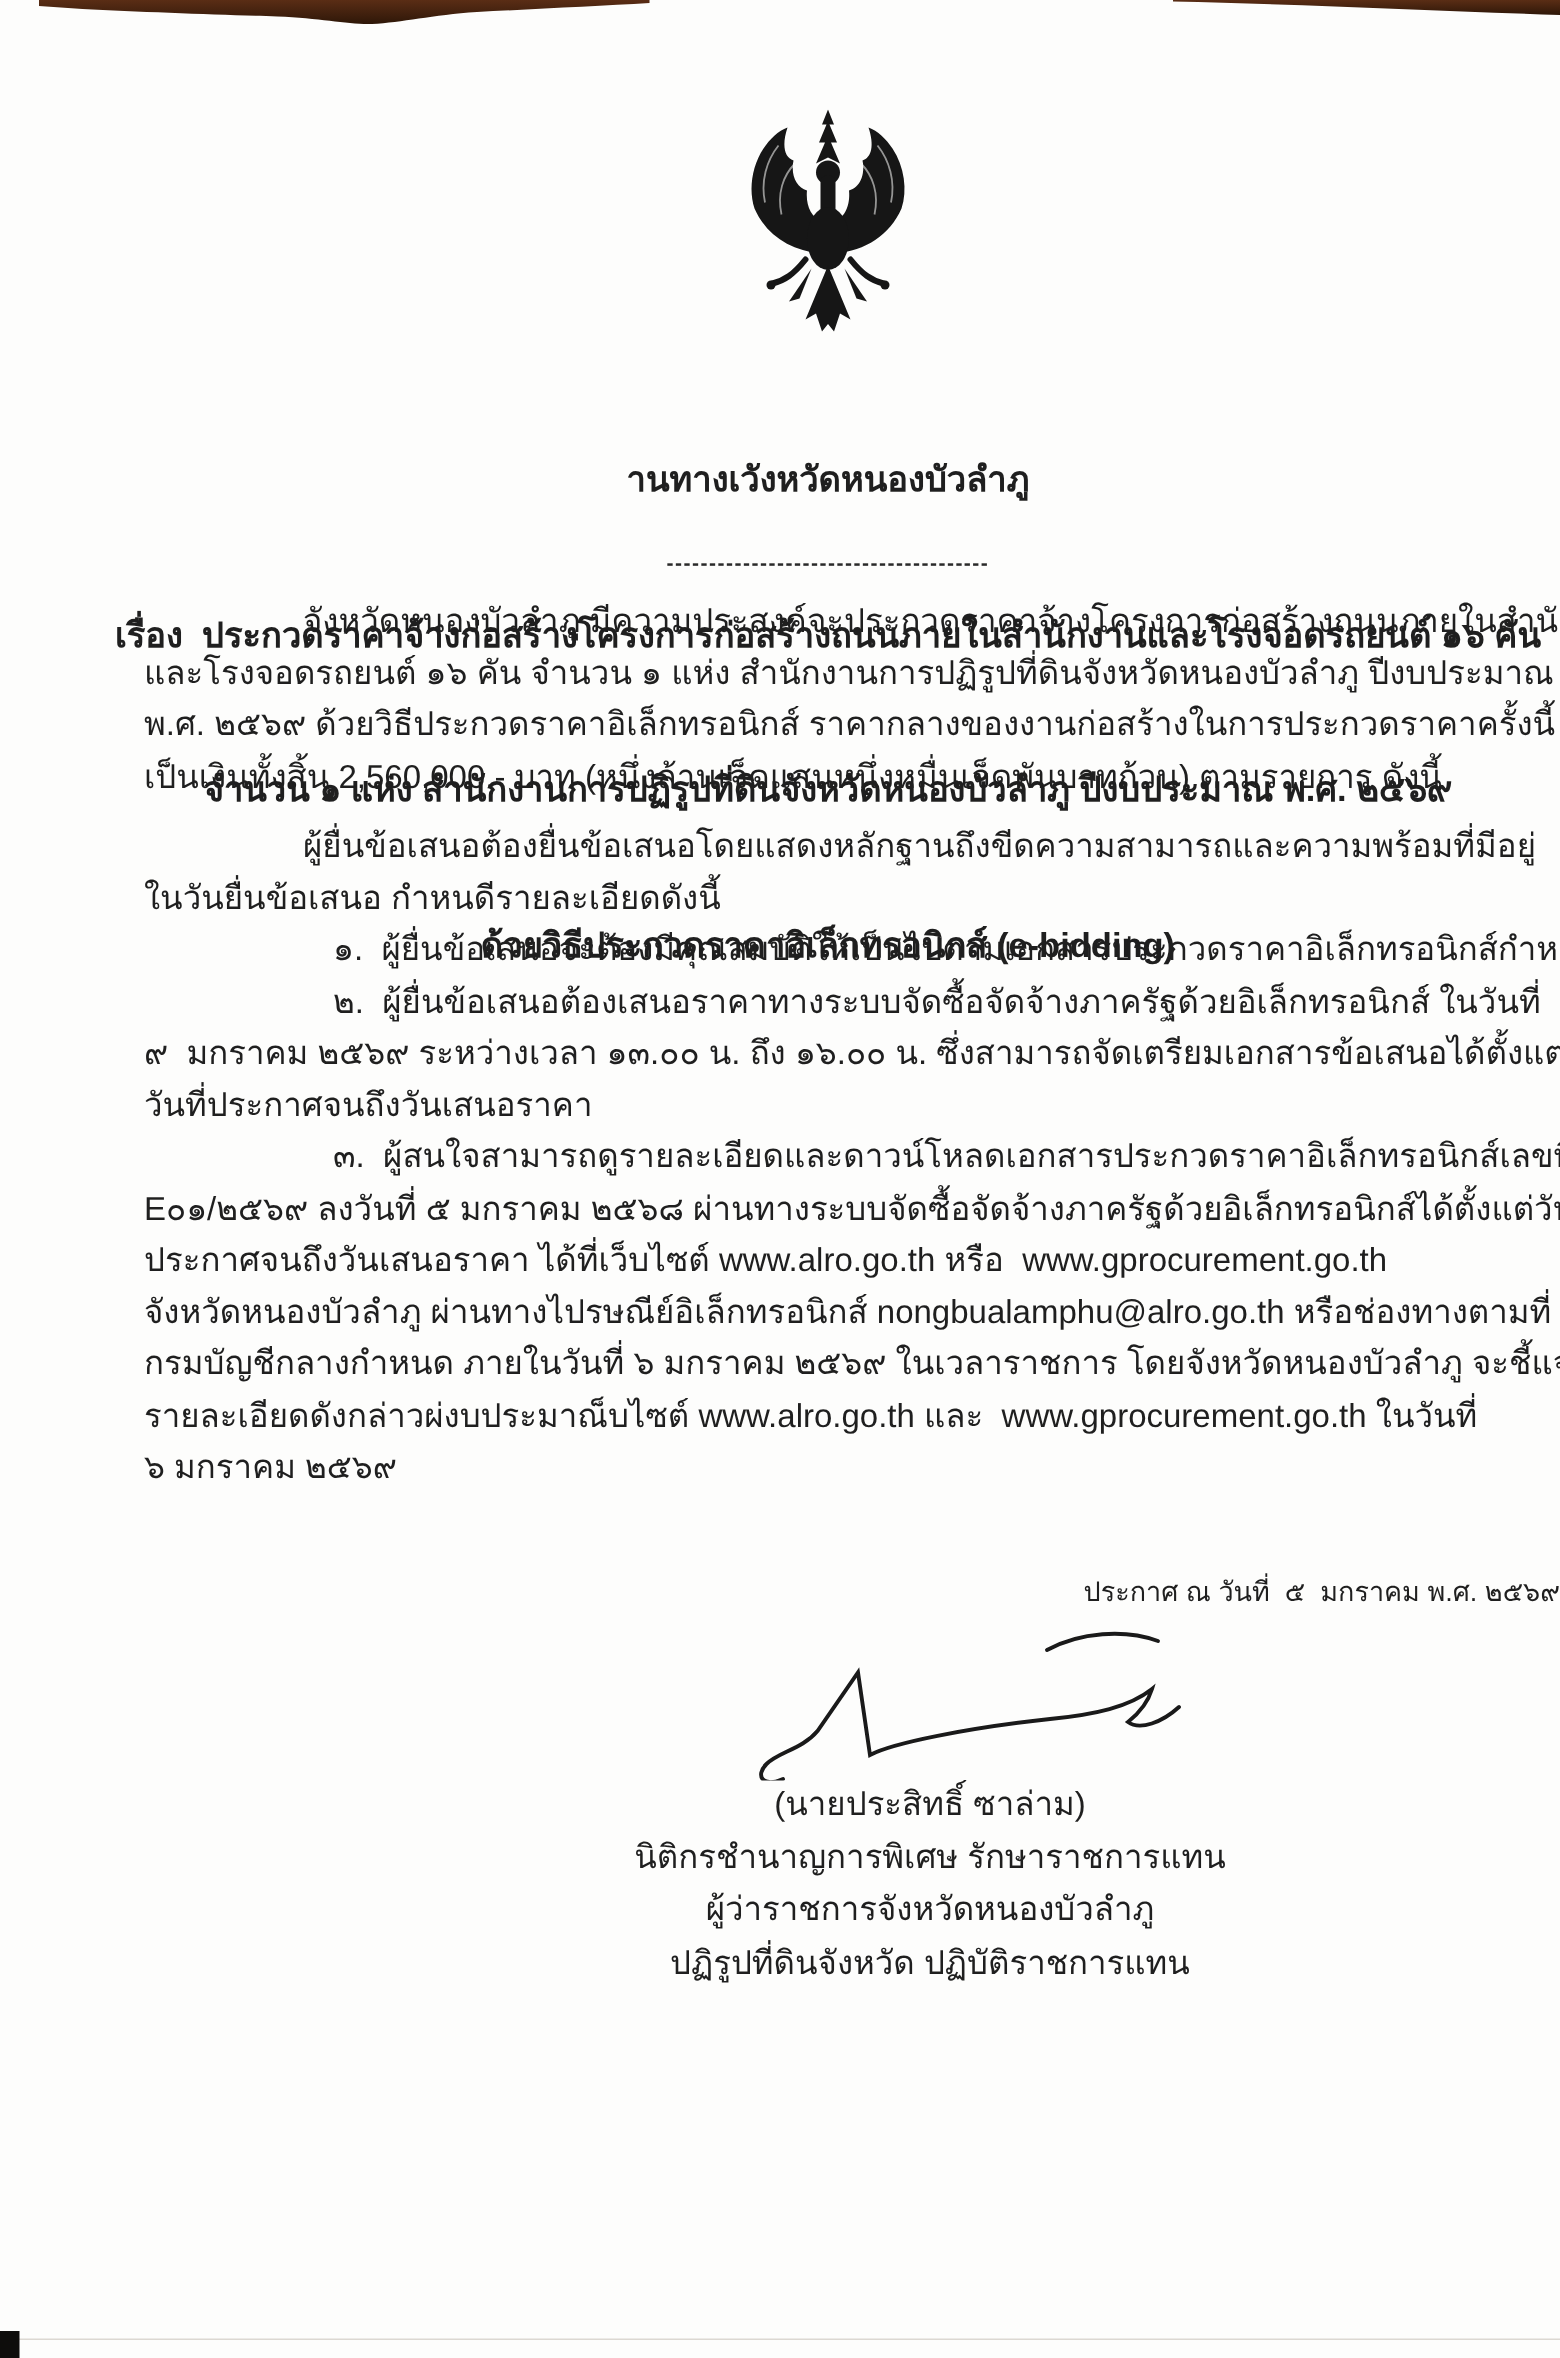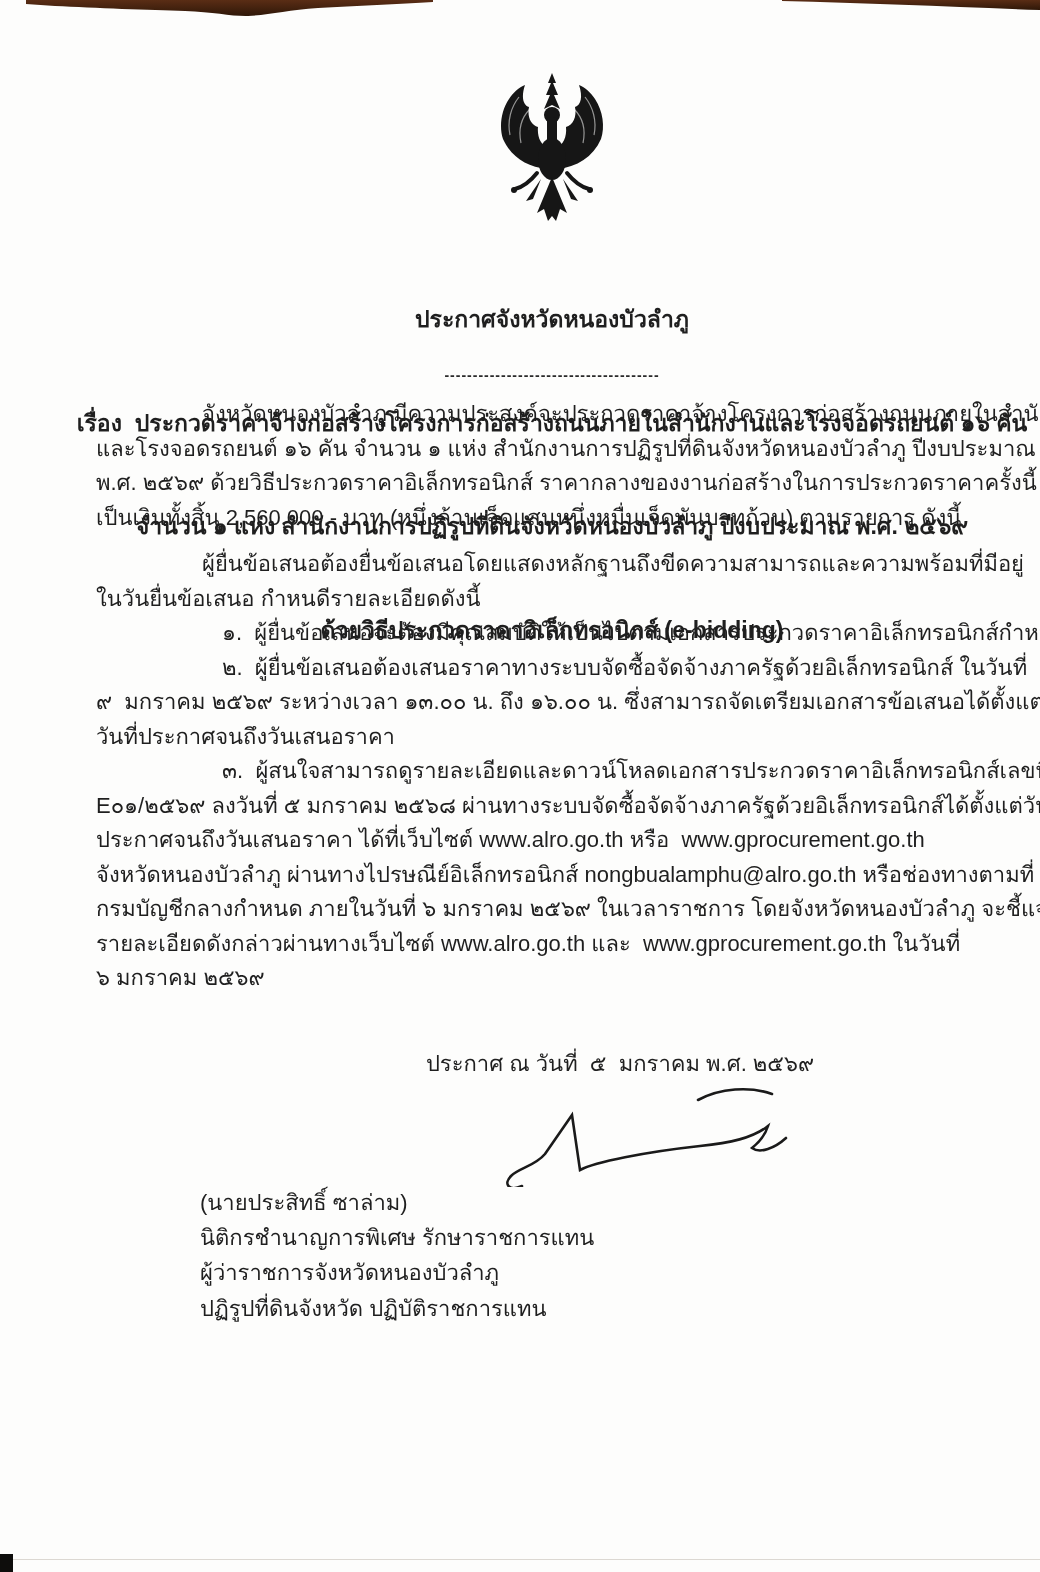--- a/index.html
+++ b/index.html
@@ -40,25 +40,26 @@
     font-size: 22px;
     line-height: 34.5px;
   }
   .ln { white-space: pre; height: 34.5px; }
   .indent-p { padding-left: 106px; }
   .indent-i { padding-left: 126px; }
   .gap { height: 12px; }
   
   .date-line {
     left: 200px; top: 1046px; width: 840px;
-    text-align: center; font-size: 22px; white-space: pre;
+    text-align: right; font-size: 18px; white-space: pre;
   }
   .signature { left: 495px; top: 1082px; width: 310px; height: 105px; }
   .sign-block {
     left: 200px; top: 1185px; width: 840px;
+    text-align: center;
     font-size: 22px;
     line-height: 35.2px;
   }
   .sign-block div { white-space: pre; }
   
   .bottom-line { left: 0; top: 1559px; width: 1040px; height: 1px; background: #dcd8d2; }
   .bottom-mark { left: 0; top: 1554px; width: 13px; height: 18px; background: #0e0d0c; }
 </style>
 </head>
 <body>
@@ -106,21 +107,21 @@
 
     <g fill="none" stroke="#fdfdfc" stroke-width="1.2" opacity="0.55">
       <path d="M33,62 C30,48 34,34 42,24"></path>
       <path d="M44,70 C41,56 45,44 53,36"></path>
       <path d="M117,62 C120,48 116,34 108,24"></path>
       <path d="M106,70 C109,56 105,44 97,36"></path>
     </g>
   </svg>
 
   <div class="abs header">
-    <div>ประกาศจังหวัดหนองบัวลำภู</div>
+    <div>านทางเวังหวัดหนองบัวลำภู</div>
     <div>เรื่อง  ประกวดราคาจ้างก่อสร้างโครงการก่อสร้างถนนภายในสำนักงานและโรงจอดรถยนต์ ๑๖ คัน</div>
     <div>จำนวน ๑ แห่ง สำนักงานการปฏิรูปที่ดินจังหวัดหนองบัวลำภู ปีงบประมาณ พ.ศ. ๒๕๖๙</div>
     <div>ด้วยวิธีประกวดราคาอิเล็กทรอนิกส์ (e-bidding)</div>
   </div>
   <div class="abs divider">--------------------------------------</div>
 
   <div class="abs body-text">
     <div class="ln indent-p">จังหวัดหนองบัวลำภู มีความประสงค์จะประกวดราคาจ้างโครงการก่อสร้างถนนภายในสำนักงาน</div>
     <div class="ln">และโรงจอดรถยนต์ ๑๖ คัน จำนวน ๑ แห่ง สำนักงานการปฏิรูปที่ดินจังหวัดหนองบัวลำภู ปีงบประมาณ</div>
     <div class="ln">พ.ศ. ๒๕๖๙ ด้วยวิธีประกวดราคาอิเล็กทรอนิกส์ ราคากลางของงานก่อสร้างในการประกวดราคาครั้งนี้</div>
@@ -130,21 +131,21 @@
     <div class="ln">ในวันยื่นข้อเสนอ กำหนดีรายละเอียดดังนี้</div>
     <div class="ln indent-i">๑.  ผู้ยื่นข้อเสนอจะต้องมีคุณสมบัติให้เป็นไปตามเอกสารประกวดราคาอิเล็กทรอนิกส์กำหนด</div>
     <div class="ln indent-i">๒.  ผู้ยื่นข้อเสนอต้องเสนอราคาทางระบบจัดซื้อจัดจ้างภาครัฐด้วยอิเล็กทรอนิกส์ ในวันที่</div>
     <div class="ln">๙  มกราคม ๒๕๖๙ ระหว่างเวลา ๑๓.๐๐ น. ถึง ๑๖.๐๐ น. ซึ่งสามารถจัดเตรียมเอกสารข้อเสนอได้ตั้งแต่</div>
     <div class="ln">วันที่ประกาศจนถึงวันเสนอราคา</div>
     <div class="ln indent-i">๓.  ผู้สนใจสามารถดูรายละเอียดและดาวน์โหลดเอกสารประกวดราคาอิเล็กทรอนิกส์เลขที่</div>
     <div class="ln">E๐๑/๒๕๖๙ ลงวันที่ ๕ มกราคม ๒๕๖๘ ผ่านทางระบบจัดซื้อจัดจ้างภาครัฐด้วยอิเล็กทรอนิกส์ได้ตั้งแต่วันที่</div>
     <div class="ln">ประกาศจนถึงวันเสนอราคา ได้ที่เว็บไซต์ www.alro.go.th หรือ  www.gprocurement.go.th</div>
     <div class="ln">จังหวัดหนองบัวลำภู ผ่านทางไปรษณีย์อิเล็กทรอนิกส์ nongbualamphu@alro.go.th หรือช่องทางตามที่</div>
     <div class="ln">กรมบัญชีกลางกำหนด ภายในวันที่ ๖ มกราคม ๒๕๖๙ ในเวลาราชการ โดยจังหวัดหนองบัวลำภู จะชี้แจง</div>
-    <div class="ln">รายละเอียดดังกล่าวผ่านทางเว็บไซต์ www.alro.go.th และ  www.gprocurement.go.th ในวันที่</div>
+    <div class="ln">รายละเอียดดังกล่าวผ่งบประมาณ็บไซต์ www.alro.go.th และ  www.gprocurement.go.th ในวันที่</div>
     <div class="ln">๖ มกราคม ๒๕๖๙</div>
   </div>
 
   <div class="abs date-line">ประกาศ ณ วันที่  ๕  มกราคม พ.ศ. ๒๕๖๙</div>
 
   <svg class="abs signature" viewBox="0 0 310 105">
     <g fill="none" stroke="#1a1a1a" stroke-width="2.6" stroke-linecap="round">
       <path d="M203,18 C225,6 255,4 277,12"></path>
       <path d="M27,104 C14,110 8,102 16,94 C24,86 40,84 50,72 L77,33 L85,88 C100,80 150,70 205,64 C235,61 258,56 273,44 C270,54 262,62 257,66 C265,72 280,66 291,56"></path>
     </g>

